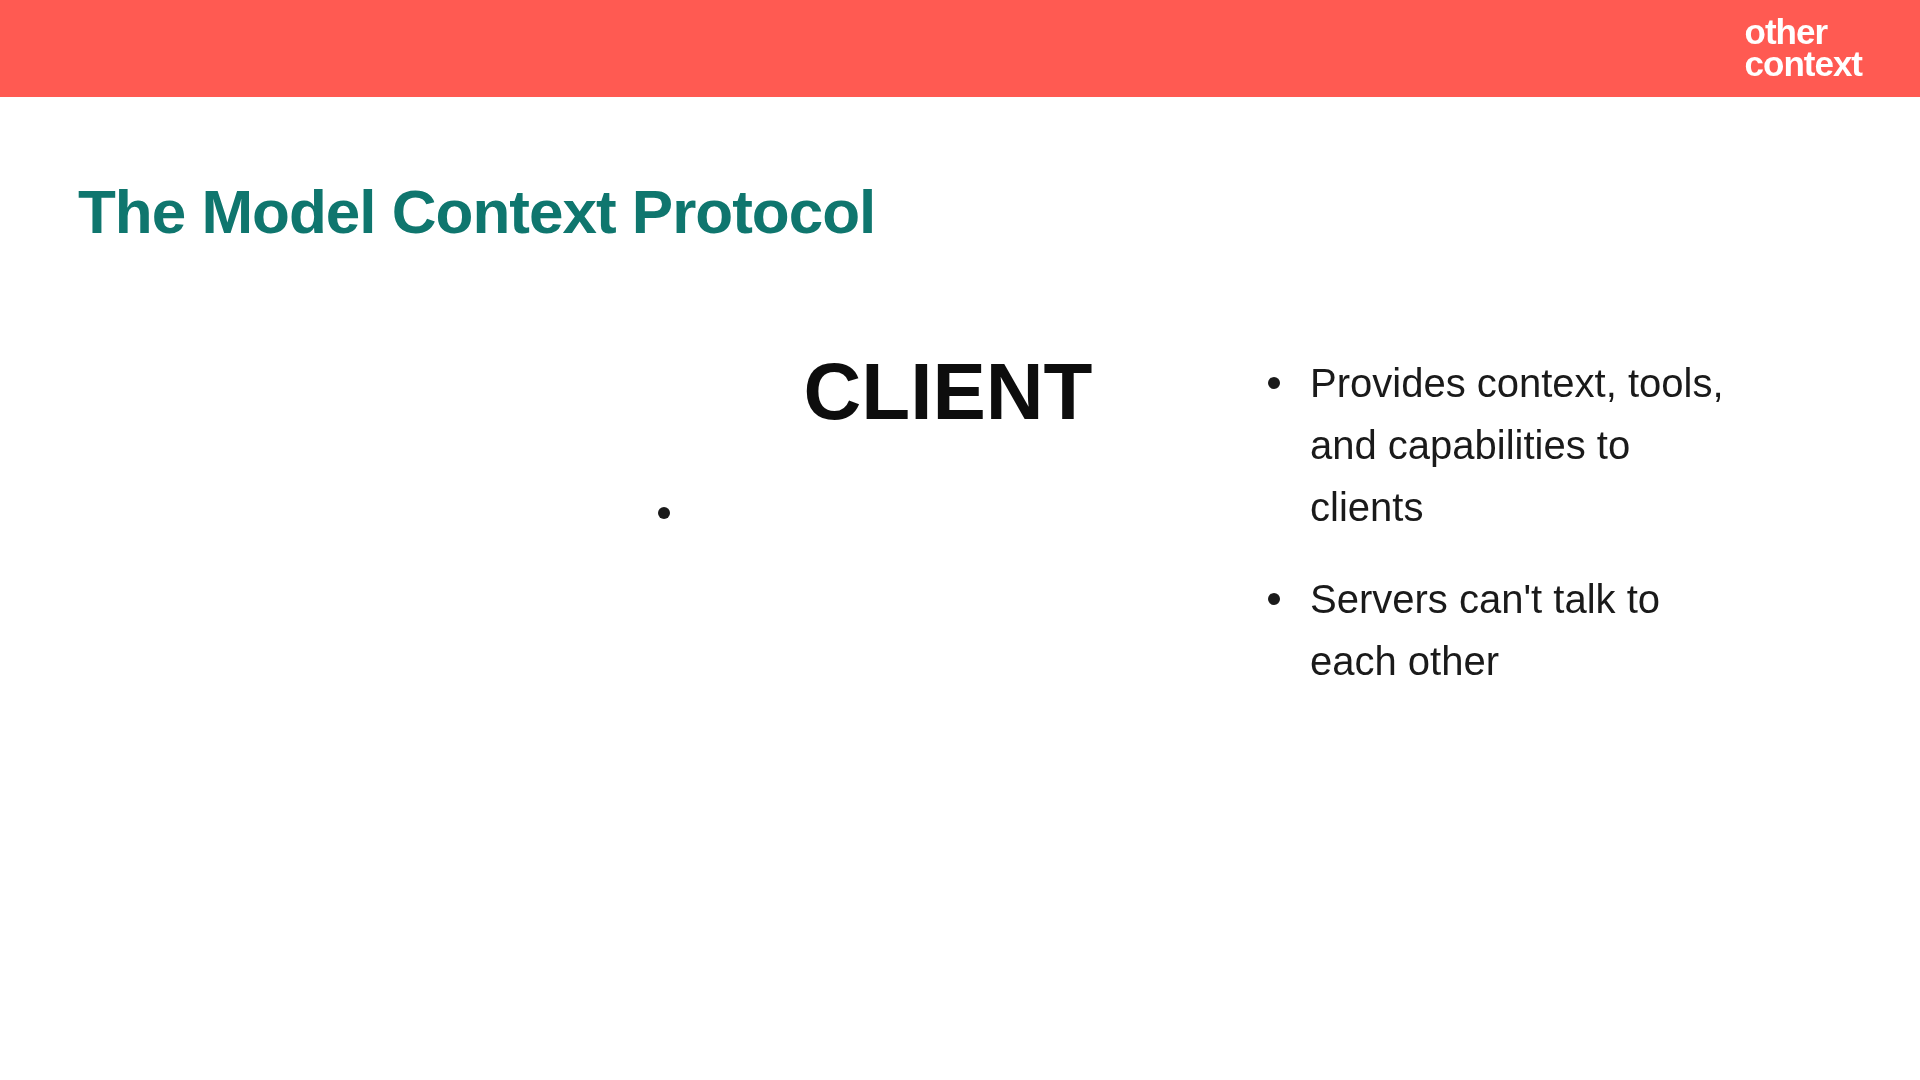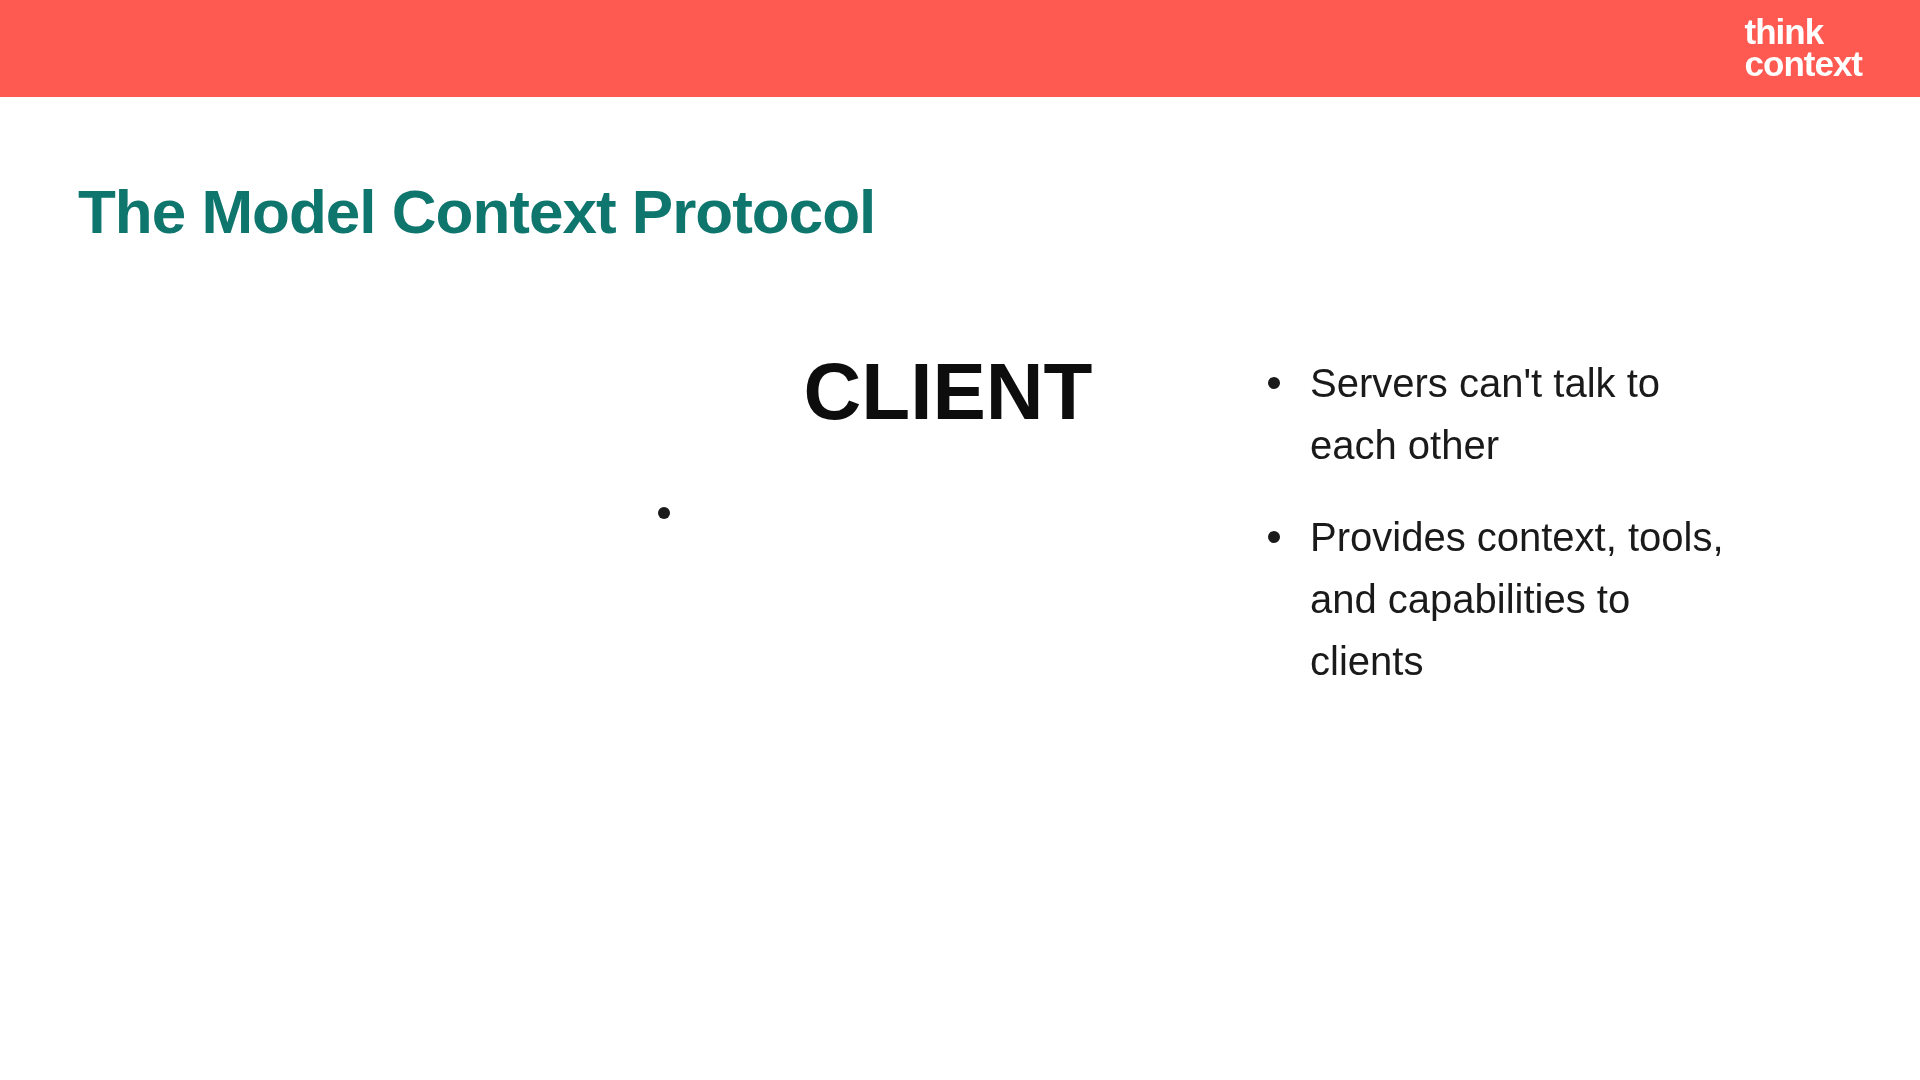--- a/index.html
+++ b/index.html
@@ -96,21 +96,21 @@
     height: 12px;
     border-radius: 50%;
     background: #1a1a1a;
   }
 </style>
 </head>
 <body>
 
 <header class="banner">
   <div class="logo">
-    <span>think</span>
+    <span>other</span>
     <span>context</span>
   </div>
 </header>
 
 <h1 class="slide-title">The Model Context Protocol</h1>
 
 <section class="col col-host">
 </section>
 
 <section class="col col-client">
@@ -119,20 +119,20 @@
     <li class="bullet">
       <span class="dot"></span>
     </li>
   </ul>
 </section>
 
 <section class="col col-server">
   <ul class="bullets">
     <li class="bullet">
       <span class="dot"></span>
-      <span class="bullet-text">Servers can't talk to each other</span>
+      <span class="bullet-text">Provides context, tools, and capabilities to clients</span>
     </li>
     <li class="bullet">
       <span class="dot"></span>
-      <span class="bullet-text">Provides context, tools, and capabilities to clients</span>
+      <span class="bullet-text">Servers can't talk to each other</span>
     </li>
   </ul>
 </section>
 
 </body></html>

